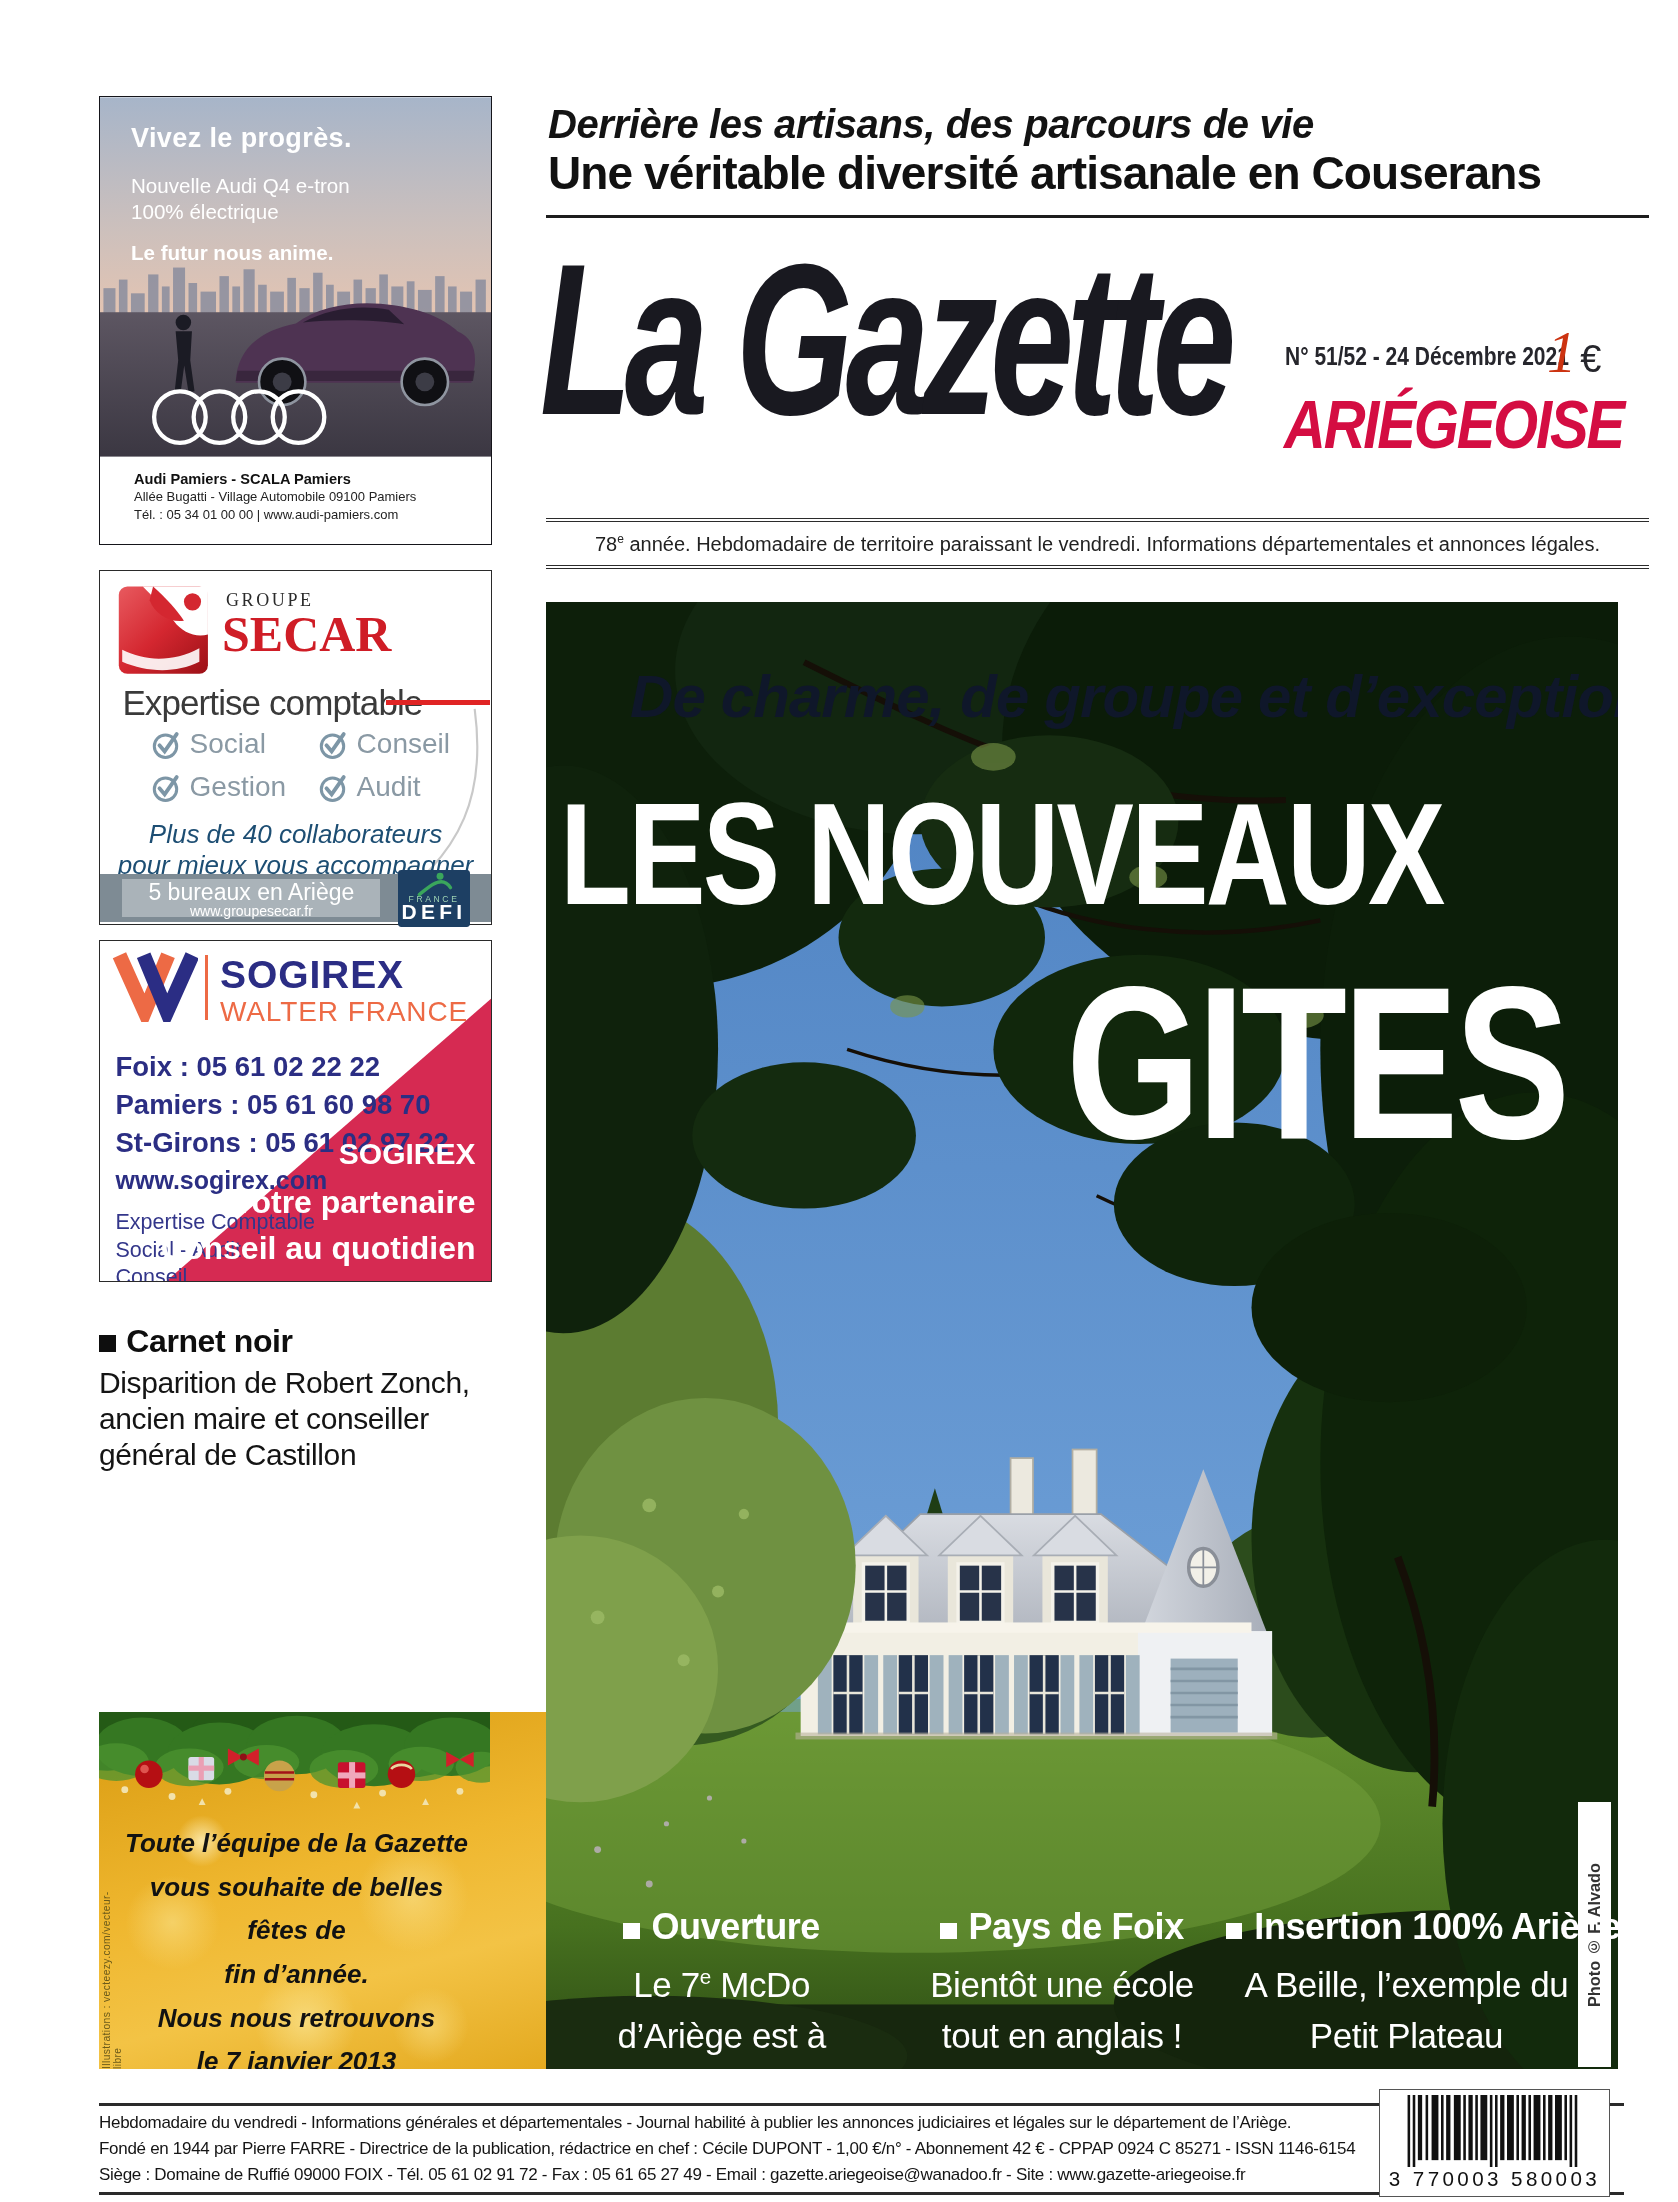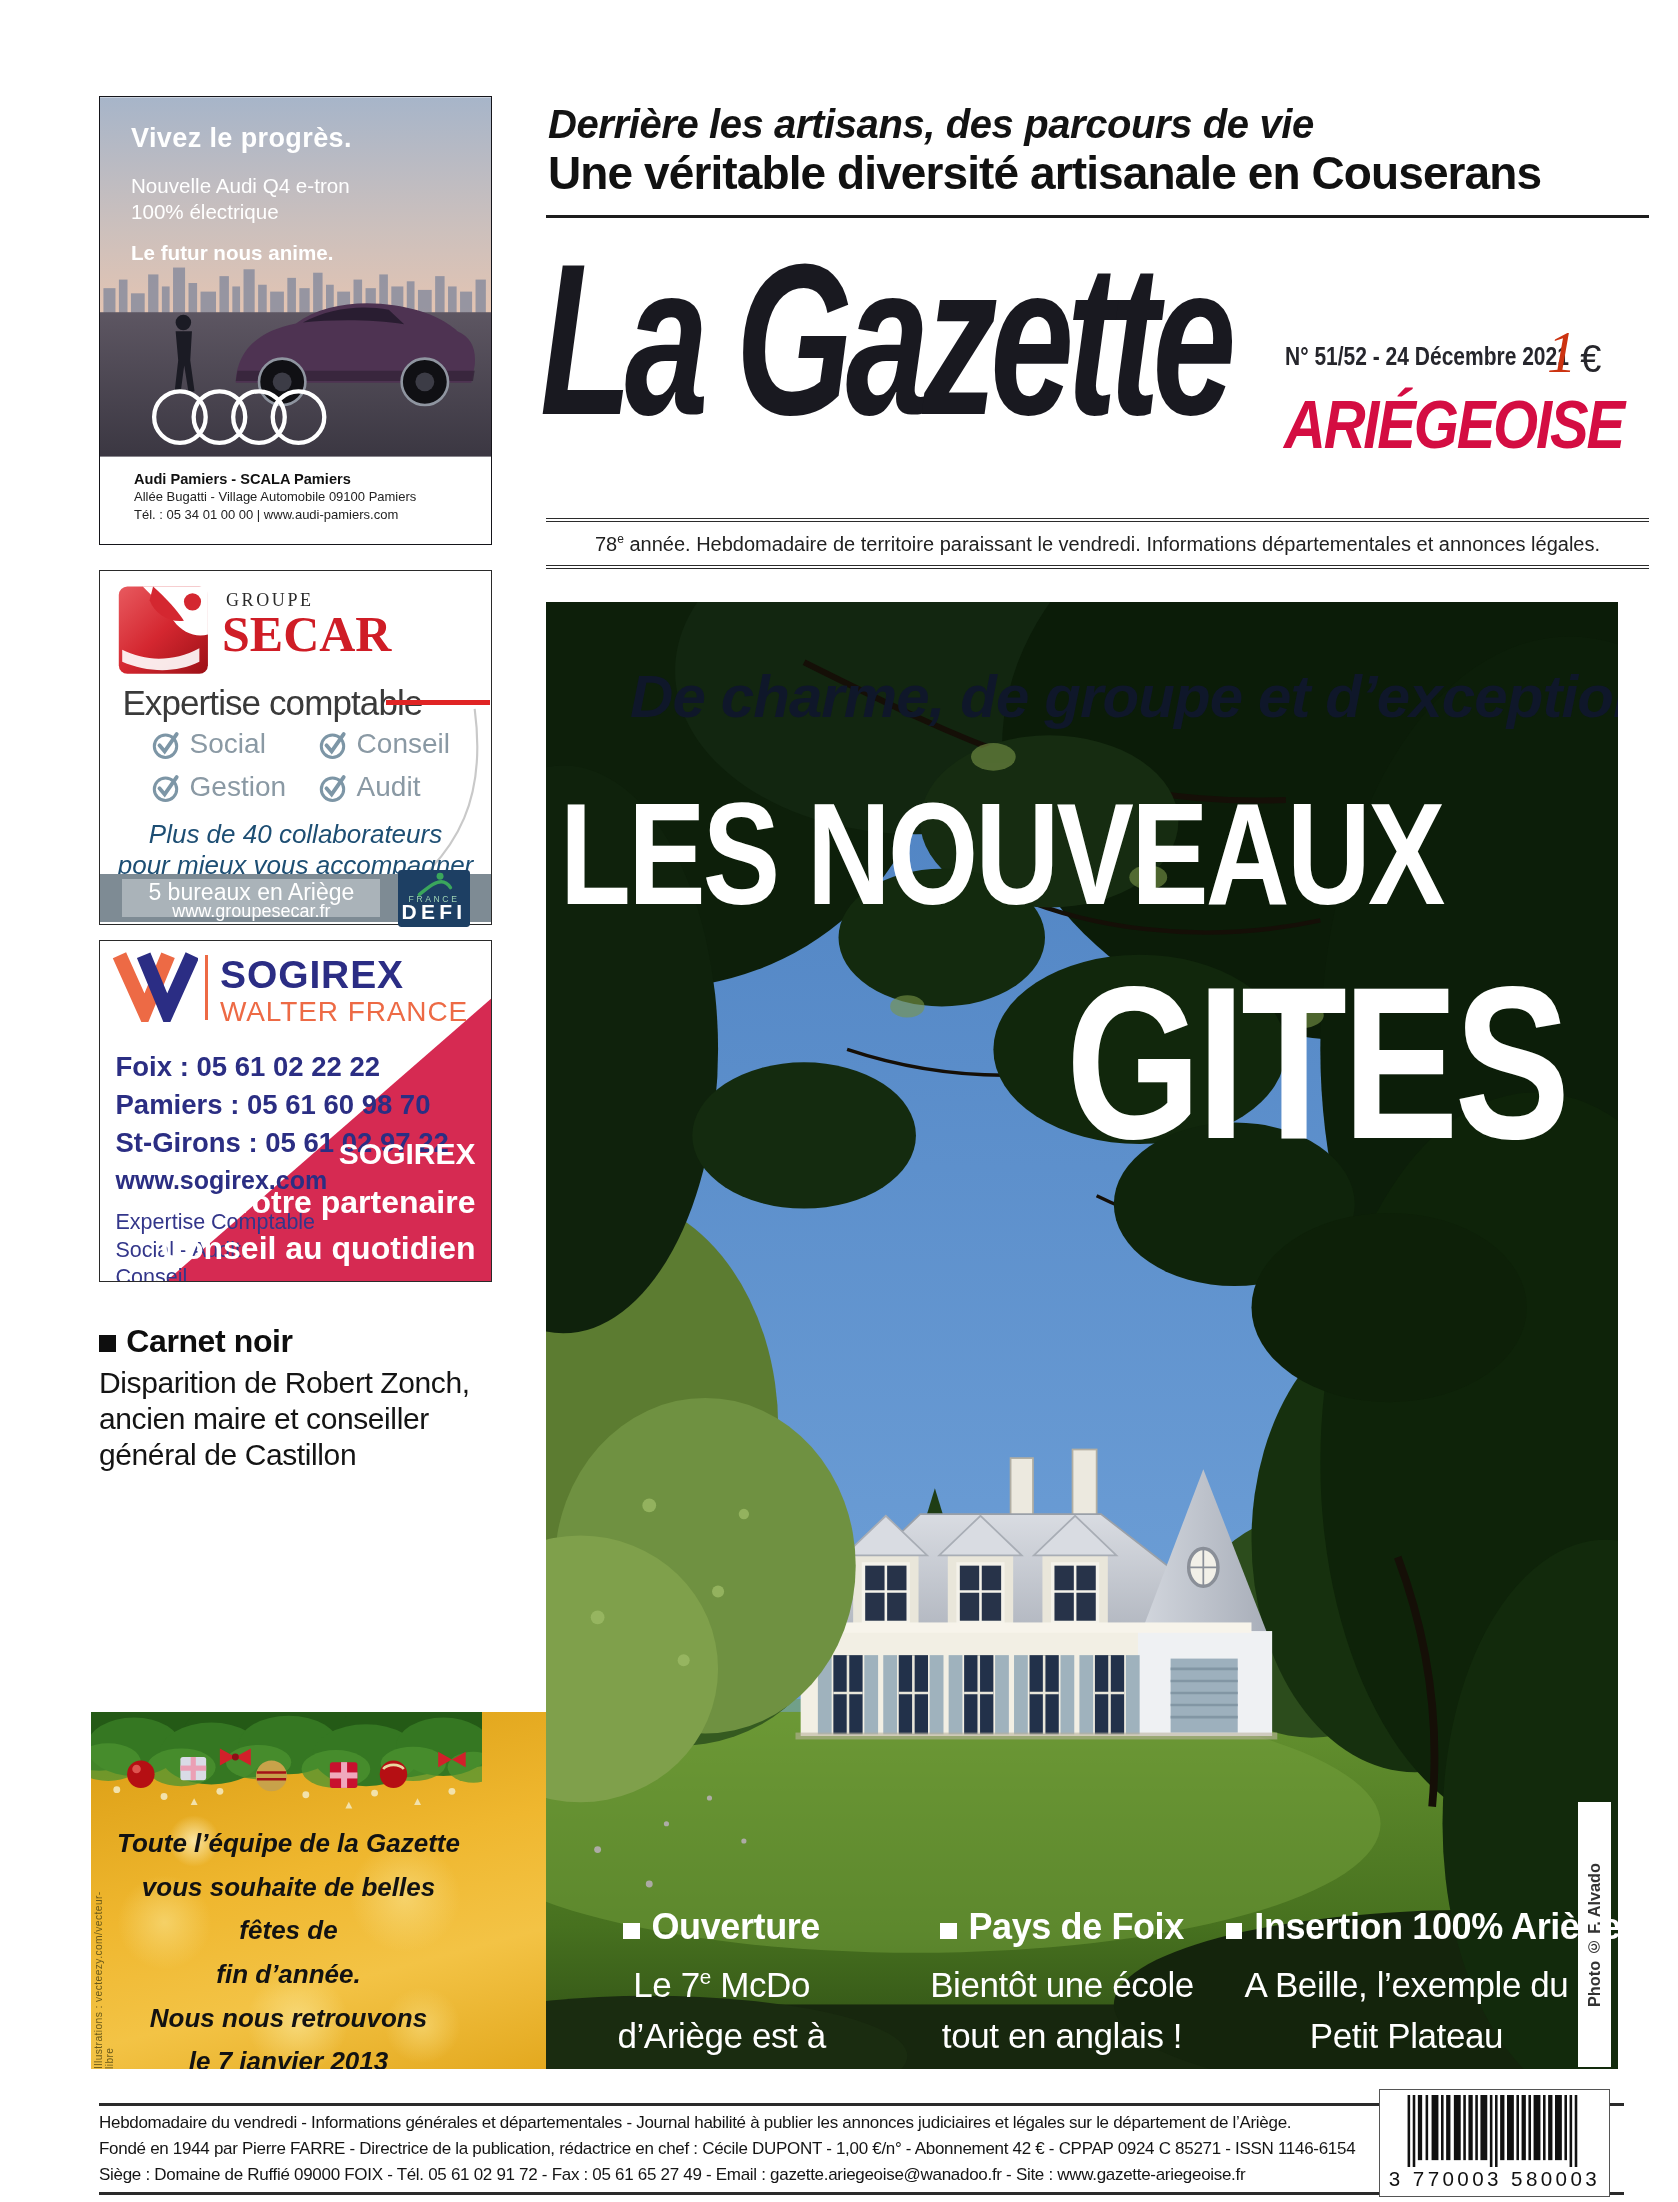--- a/index.html
+++ b/index.html
@@ -23,21 +23,21 @@
   .secar{left:99px;top:570px;width:391px;height:353px;border:1.7px solid #2a2a2a;background:#fff;}
   .secar-group{position:absolute;left:126px;top:19px;font-family:"Liberation Serif",serif;font-size:18px;letter-spacing:2.6px;color:#2b2b2b;}
   .secar-brand{position:absolute;left:122px;top:34px;font-family:"Liberation Serif",serif;font-size:50px;font-weight:bold;color:#cf1d26;}
   .secar-title{position:absolute;left:22.4px;top:112px;font-size:35px;color:#3a3a3a;letter-spacing:-0.9px;}
   .secar-redline{position:absolute;left:286px;top:129px;width:104px;height:5.2px;background:#e02424;}
   .secar-item{position:absolute;display:flex;align-items:center;gap:8.6px;font-size:28px;color:#8a99a4;}
   .secar-pitch{position:absolute;left:0;top:248px;width:391px;text-align:center;font-style:italic;color:#1d4e73;font-size:26px;line-height:1.2;}
   .secar-band{position:absolute;left:0;top:303px;width:391px;height:48px;background:#7e8b94;}
   .secar-box{position:absolute;left:22.4px;top:308px;width:258px;height:38px;background:#aab3b9;color:#fff;text-align:center;}
   .secar-off{font-size:23px;line-height:23px;margin-top:1.7px;}
-  .secar-web{font-size:18px;line-height:15.5px;}
+  .secar-web{font-size:14px;line-height:15.5px;}
   .defi-box{position:absolute;left:298px;top:299px;width:72px;height:57px;background:#1d3f63;border-radius:3.4px;color:#fff;text-align:center;}
   .defi-top{font-size:8.6px;letter-spacing:2.6px;color:#9fd4b4;margin-top:24px;}
   .defi-bottom{font-size:21px;letter-spacing:4.3px;font-weight:bold;line-height:15.5px;}
 
   
   .sogirex{left:99px;top:940px;width:391px;height:340px;border:1.7px solid #2a2a2a;background:#fff;overflow:hidden;text-decoration:underline;}
   .sog-tri{position:absolute;left:0;top:0;width:391px;height:340px;
            background:#d62a52;clip-path:polygon(100% 17%,100% 100%,17% 100%);}
   .sog-brand{position:absolute;left:120px;top:12px;font-size:39px;font-weight:900;color:#2b2d84;letter-spacing:0.9px;}
   .sog-net{position:absolute;left:120px;top:55px;font-size:28px;color:#ed6a45;letter-spacing:0.9px;}
@@ -50,21 +50,21 @@
   .sog-w3{position:absolute;right:15.5px;top:289px;font-size:32px;font-weight:bold;color:#fff;}
 
   
   .briefs{left:99px;top:1323px;width:385px;}
   .brief{margin-bottom:45px;}
   .brief-title{font-size:32px;font-weight:800;color:#0e0e0e;letter-spacing:-0.4px;}
   .brief-title::before{content:"";display:inline-block;width:17px;height:17px;background:#0e0e0e;margin-right:10.3px;}
   .brief-body{font-size:30px;color:#141414;line-height:1.2;margin-top:5.2px;letter-spacing:-0.4px;}
 
   
-  .xmas{left:91px;top:1712px;width:469px;height:357px;overflow:hidden;
+  .xmas{left:99px;top:1712px;width:469px;height:357px;overflow:hidden;
         background:linear-gradient(165deg,#d89a10 0%,#efb72f 45%,#f3c345 70%,#e3a81e 100%);}
   .bokeh{position:absolute;border-radius:50%;}
   .xmas-text{position:absolute;left:17px;top:110px;width:361px;text-align:center;
              font-style:italic;font-weight:bold;font-size:26px;color:#121212;line-height:1.68;}
   .xmas-credit{position:absolute;left:1.7px;top:163px;width:13.8px;font-size:10.3px;color:#6b5a1a;
                writing-mode:vertical-rl;transform:rotate(180deg);letter-spacing:0.4px;}
 
   
   .hdr-kicker{left:548px;top:102px;font-size:40px;font-style:italic;font-weight:600;color:#131313;letter-spacing:-0.4px;}
   .hdr-head{left:548px;top:146px;font-size:46px;font-weight:800;color:#111;letter-spacing:-0.9px;}

